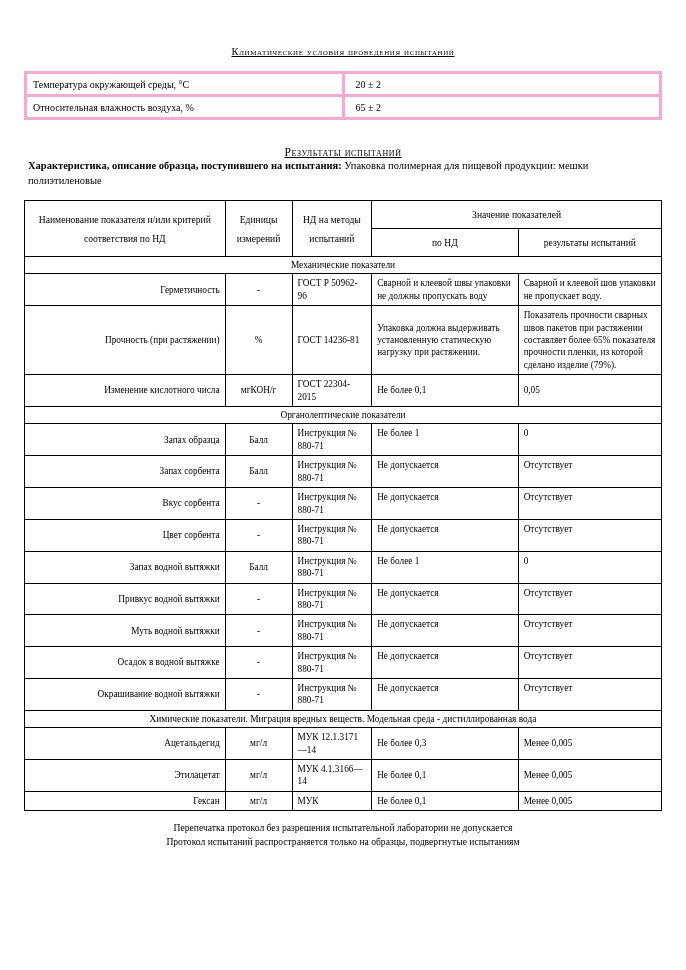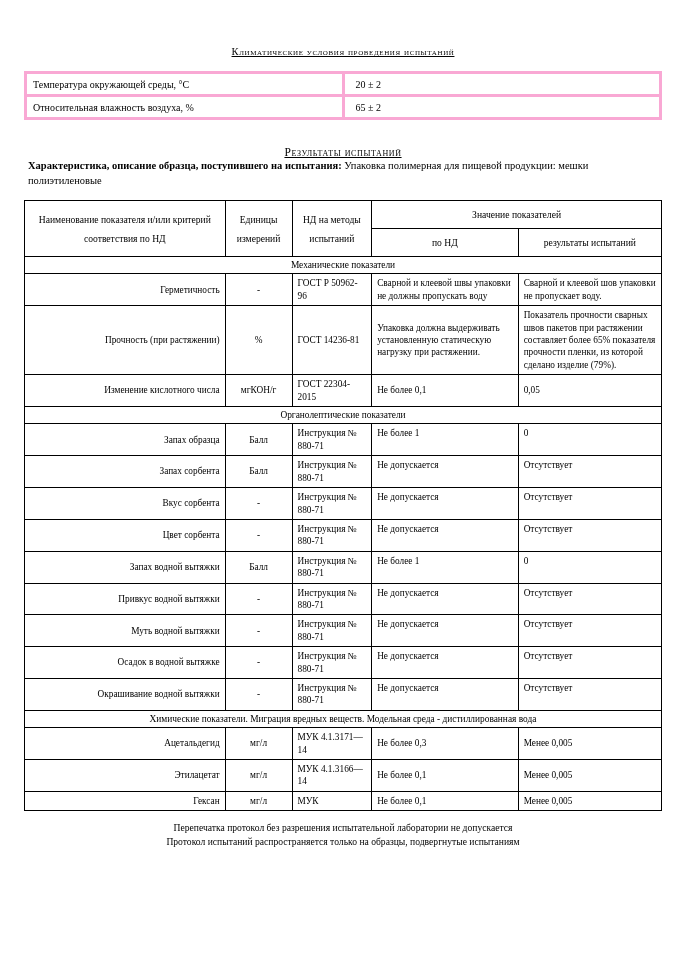--- a/index.html
+++ b/index.html
@@ -261,21 +261,21 @@
         <td>Не допускается</td>
         <td>Отсутствует</td>
       </tr>
 
       <tr>
         <td class="section" colspan="5">Химические показатели. Миграция вредных веществ. Модельная среда - дистиллированная вода</td>
       </tr>
       <tr>
         <td class="name">Ацетальдегид</td>
         <td class="c">мг/л</td>
-        <td>МУК 4.1.3171—14</td>
+        <td>МУК 12.1.3171—14</td>
         <td class="mid">Не более 0,3</td>
         <td class="mid">Менее 0,005</td>
       </tr>
       <tr>
         <td class="name">Этилацетат</td>
         <td class="c">мг/л</td>
         <td>МУК 4.1.3166—14</td>
         <td class="mid">Не более  0,1</td>
         <td class="mid">Менее 0,005</td>
       </tr>

